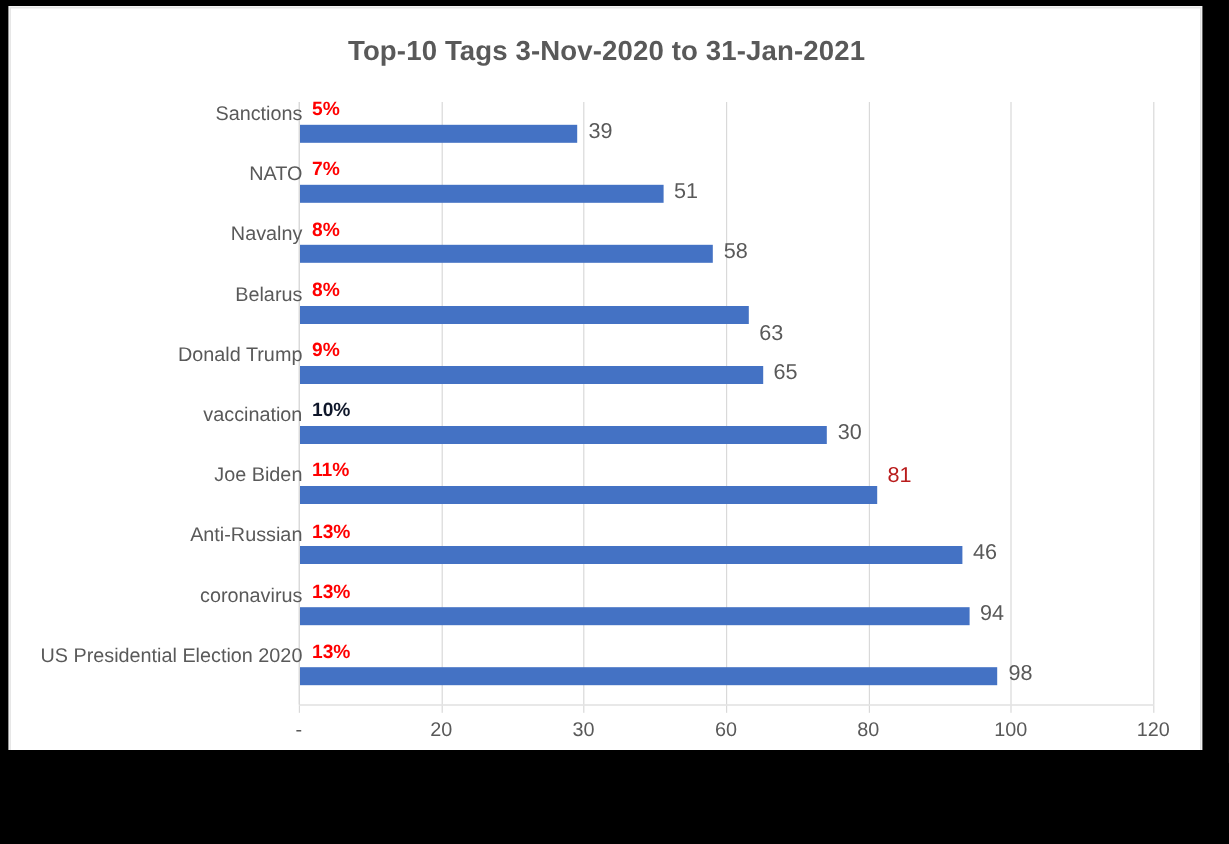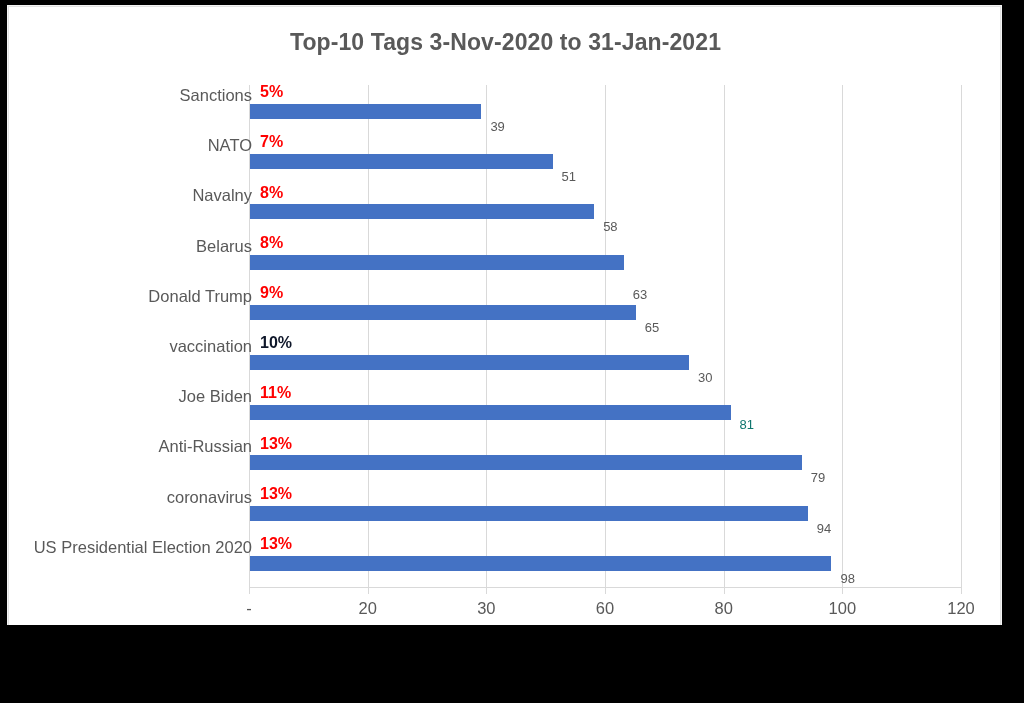--- a/index.html
+++ b/index.html
@@ -80,24 +80,23 @@
   }
   .pct-label {
     position: absolute;
     font-size: 16px;
     font-weight: 700;
     color: #ff0000;
     white-space: nowrap;
   }
   .count-label {
     position: absolute;
-    font-size: 13px;
-    color: #595959;
-    white-space: nowrap;
-    margin-top: 20px;
+    font-size: 18px;
+    color: #595959;
+    white-space: nowrap;
   }
   .tick {
     position: absolute;
     width: 1px;
     height: 6px;
     background: #d9d9d9;
     top: 581px;
   }
   .xtick-label {
     position: absolute;
@@ -207,27 +206,27 @@
         <div class="row" style="top: 329px;">
           <div class="cat-label" style="top: 1.1px;">vaccination</div>
           <div class="bar" style="left: 241px; width: 439.067px; top: 19.1px; background: rgb(68, 114, 196);"></div>
           <div class="pct-label" style="left: 251px; top: -1.9px; color: #0f172a; text-align: right;">10%</div>
           <div class="count-label" style="left: 689.067px; top: 14.1px; color: rgb(89, 89, 89);">30</div>
         </div>
         <div class="row" style="top: 379.2px;">
           <div class="cat-label" style="top: 1.1px;">Joe Biden</div>
           <div class="bar" style="left: 241px; width: 480.6px; top: 19.1px; background: rgb(68, 114, 196);"></div>
           <div class="pct-label" style="left: 251px; top: -1.9px; color: rgb(255, 0, 0);">11%</div>
-          <div class="count-label" style="left: 730.6px; top: 11px; color: #0f766e;">81</div>
+          <div class="count-label" style="left: 730.6px; top: 0; color: #b91c1c;">81</div>
         </div>
         <div class="row" style="top: 429.4px;">
           <div class="cat-label" style="top: 1.1px;">Anti-Russian</div>
           <div class="bar" style="left: 241px; width: 551.8px; top: 19.1px; background: rgb(68, 114, 196);"></div>
           <div class="pct-label" style="left: 251px; top: -1.9px; color: rgb(255, 0, 0);">13%</div>
-          <div class="count-label" style="left: 801.8px; top: 14.1px; color: rgb(89, 89, 89);">79</div>
+          <div class="count-label" style="left: 801.8px; top: 14.1px; color: rgb(89, 89, 89);">46</div>
         </div>
         <div class="row" style="top: 479.6px;">
           <div class="cat-label" style="top: 1.1px;">coronavirus</div>
           <div class="bar" style="left: 241px; width: 557.733px; top: 19.1px; background: rgb(68, 114, 196);"></div>
           <div class="pct-label" style="left: 251px; top: -1.9px; color: rgb(255, 0, 0);">13%</div>
           <div class="count-label" style="left: 807.733px; top: 14.1px; color: rgb(89, 89, 89);">94</div>
         </div>
         <div class="row" style="top: 529.8px;">
           <div class="cat-label" style="top: 1.1px;">US Presidential Election 2020</div>
           <div class="bar" style="left: 241px; width: 581.467px; top: 19.1px; background: rgb(68, 114, 196);"></div>

